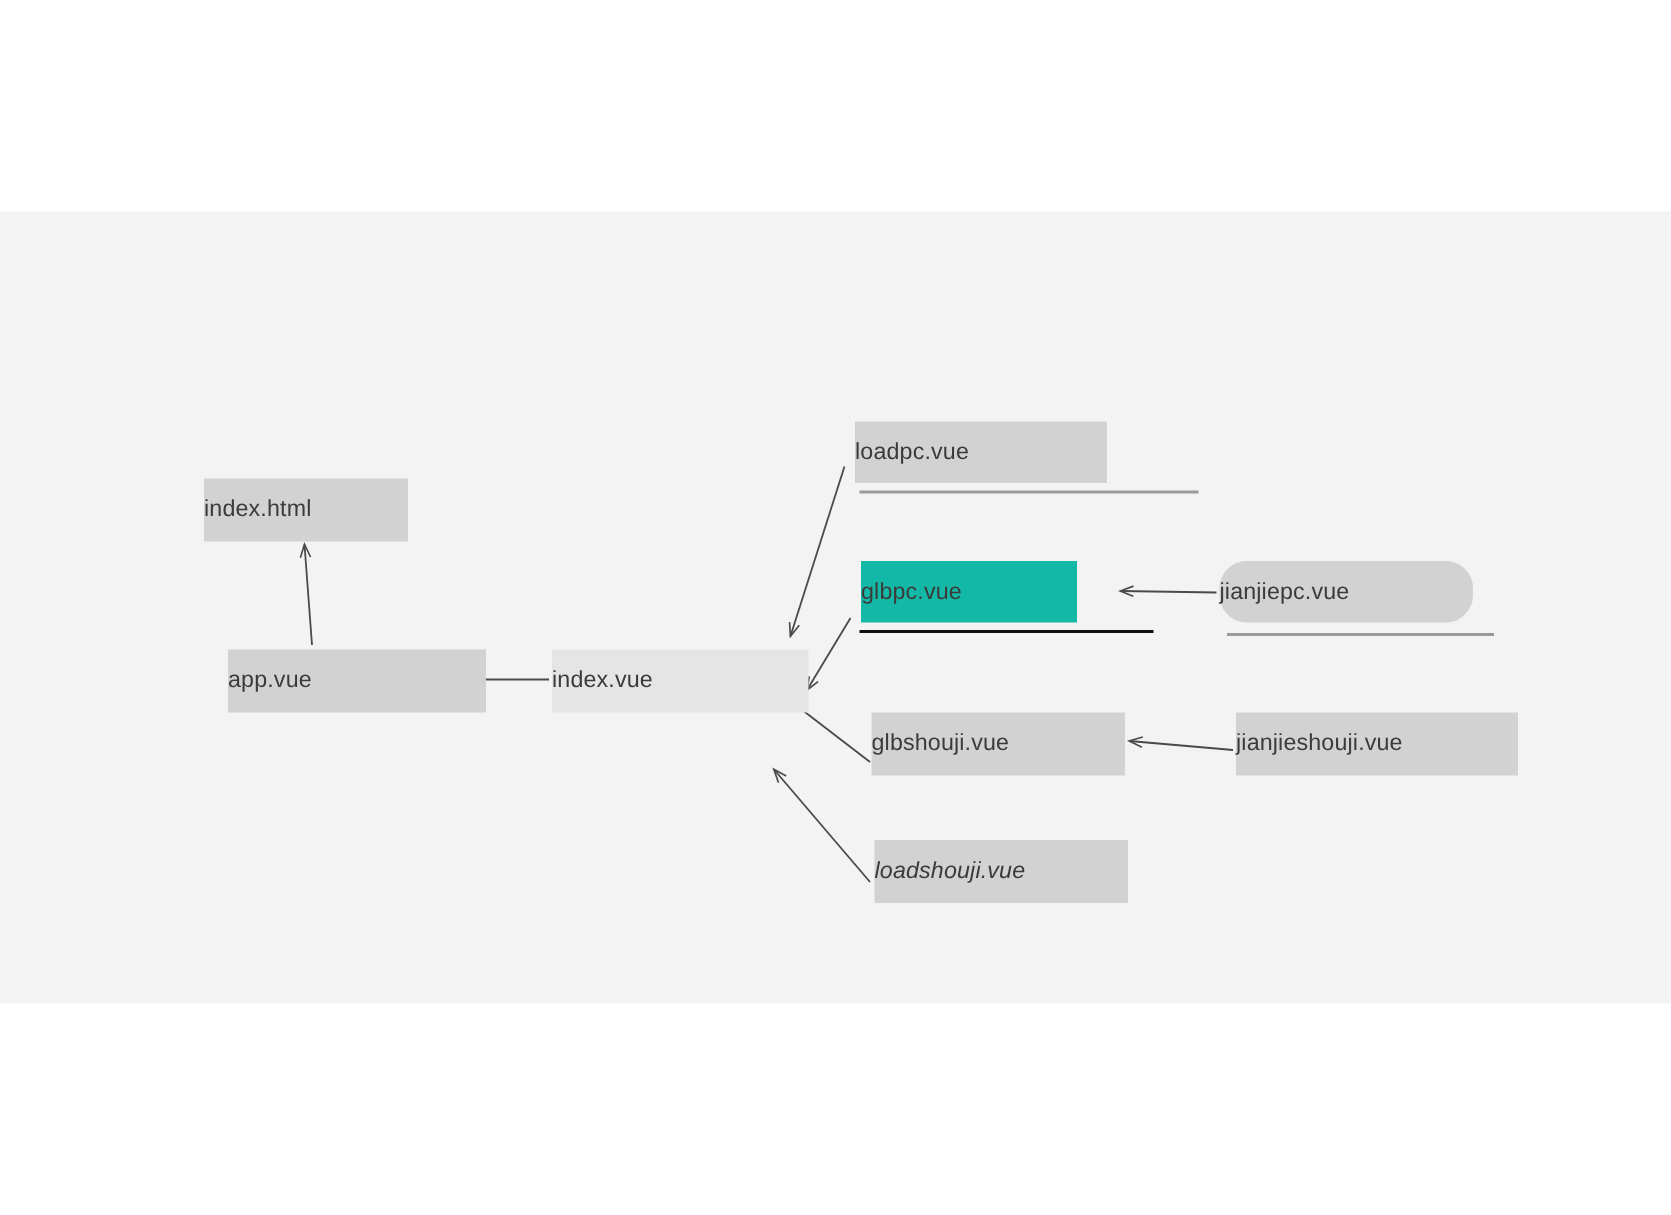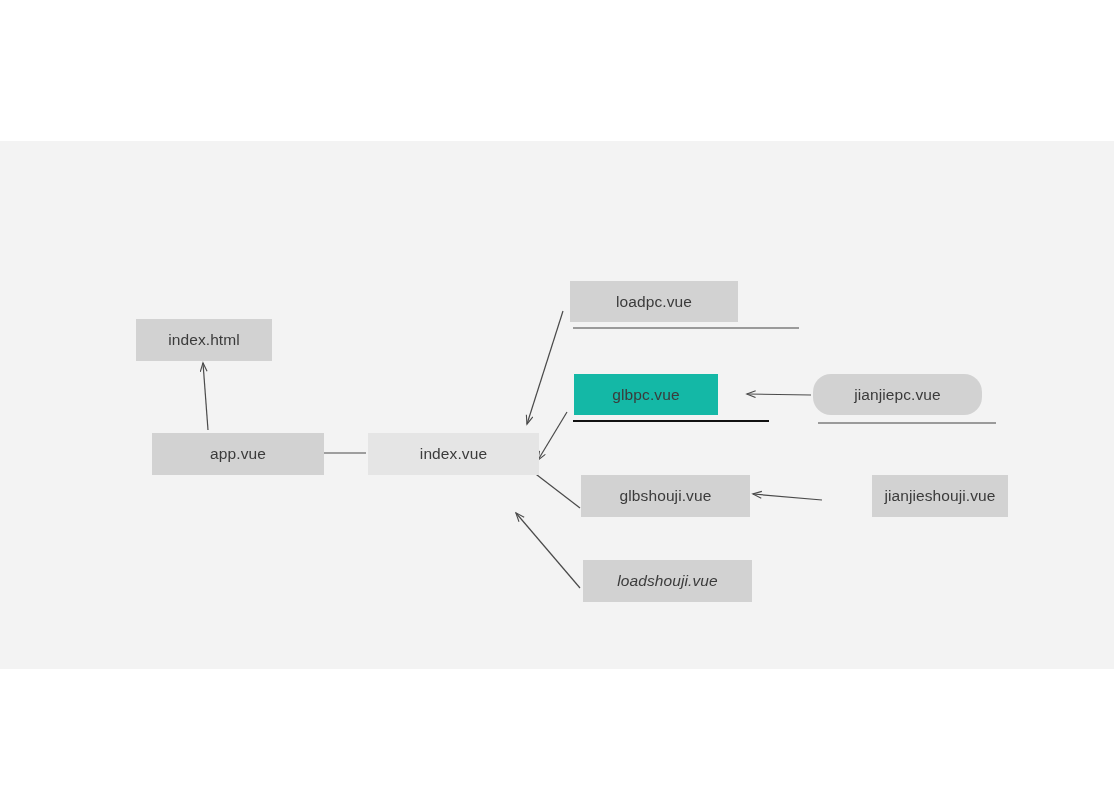--- a/index.html
+++ b/index.html
@@ -33,21 +33,20 @@
     top: 0;
     width: 1114px;
     height: 810px;
     pointer-events: none;
   }
   .node {
     position: absolute;
     background: #d2d2d2;
     display: flex;
     align-items: center;
-    justify-content: center;
     box-sizing: border-box;
     color: #3b3b3b;
     font-size: 15.5px;
     font-family: "Liberation Sans", sans-serif;
     letter-spacing: 0.1px;
     white-space: nowrap;
   }
   .node-label {
     pointer-events: none;
   }
@@ -99,21 +98,21 @@
       </div>
       <div class="node" style="left: 581px; top: 475px; width: 169px; height: 42px; background: rgb(210, 210, 210); color: rgb(59, 59, 59);">
         <span class="node-label">glbshouji.vue</span>
       </div>
       <div class="node" style="left: 583px; top: 560px; width: 169px; height: 42px; background: rgb(210, 210, 210); color: rgb(59, 59, 59); font-style: italic;">
         <span class="node-label">loadshouji.vue</span>
       </div>
       <div class="node" style="left: 813px; top: 374px; width: 169px; height: 41px; background: rgb(210, 210, 210); color: rgb(59, 59, 59); border-radius: 18px;">
         <span class="node-label">jianjiepc.vue</span>
       </div>
-      <div class="node" style="left: 872px; top: 475px; width: 136px; height: 42px; background: rgb(210, 210, 210); color: rgb(59, 59, 59);">
+      <div class="node" style="left: 824px; top: 475px; width: 188px; height: 42px; background: rgb(210, 210, 210); color: rgb(59, 59, 59);">
         <span class="node-label">jianjieshouji.vue</span>
       </div>
     </div>
   <div id="underlines-group">
       <div class="underline" style="left: 573px; top: 327px; width: 226px; background: rgb(154, 154, 154);"></div>
       <div class="underline" style="left: 573px; top: 420px; width: 196px; background: rgb(17, 17, 17);"></div>
       <div class="underline" style="left: 818px; top: 422px; width: 178px; background: rgb(154, 154, 154);"></div>
     </div>
 
 </div>

